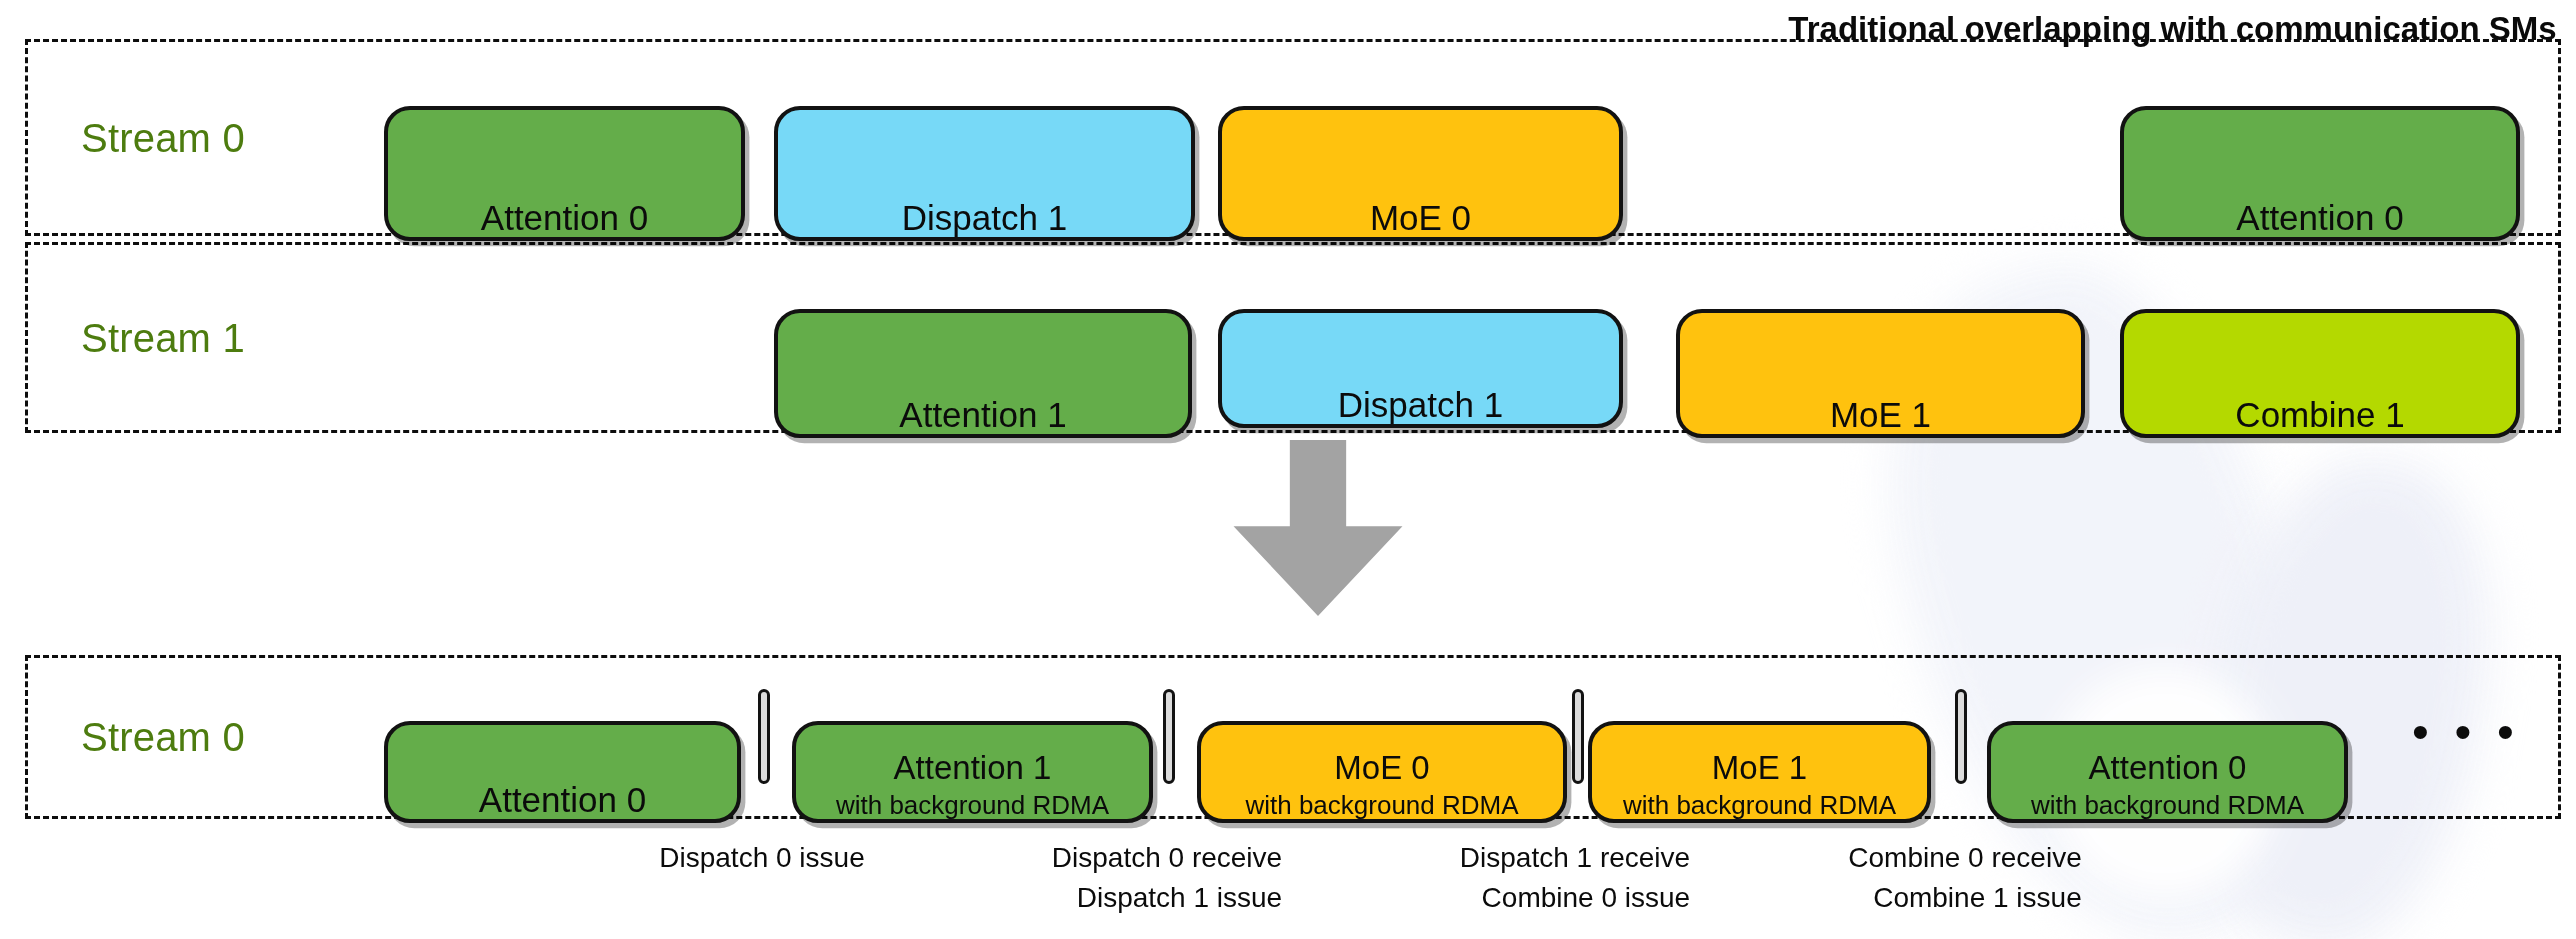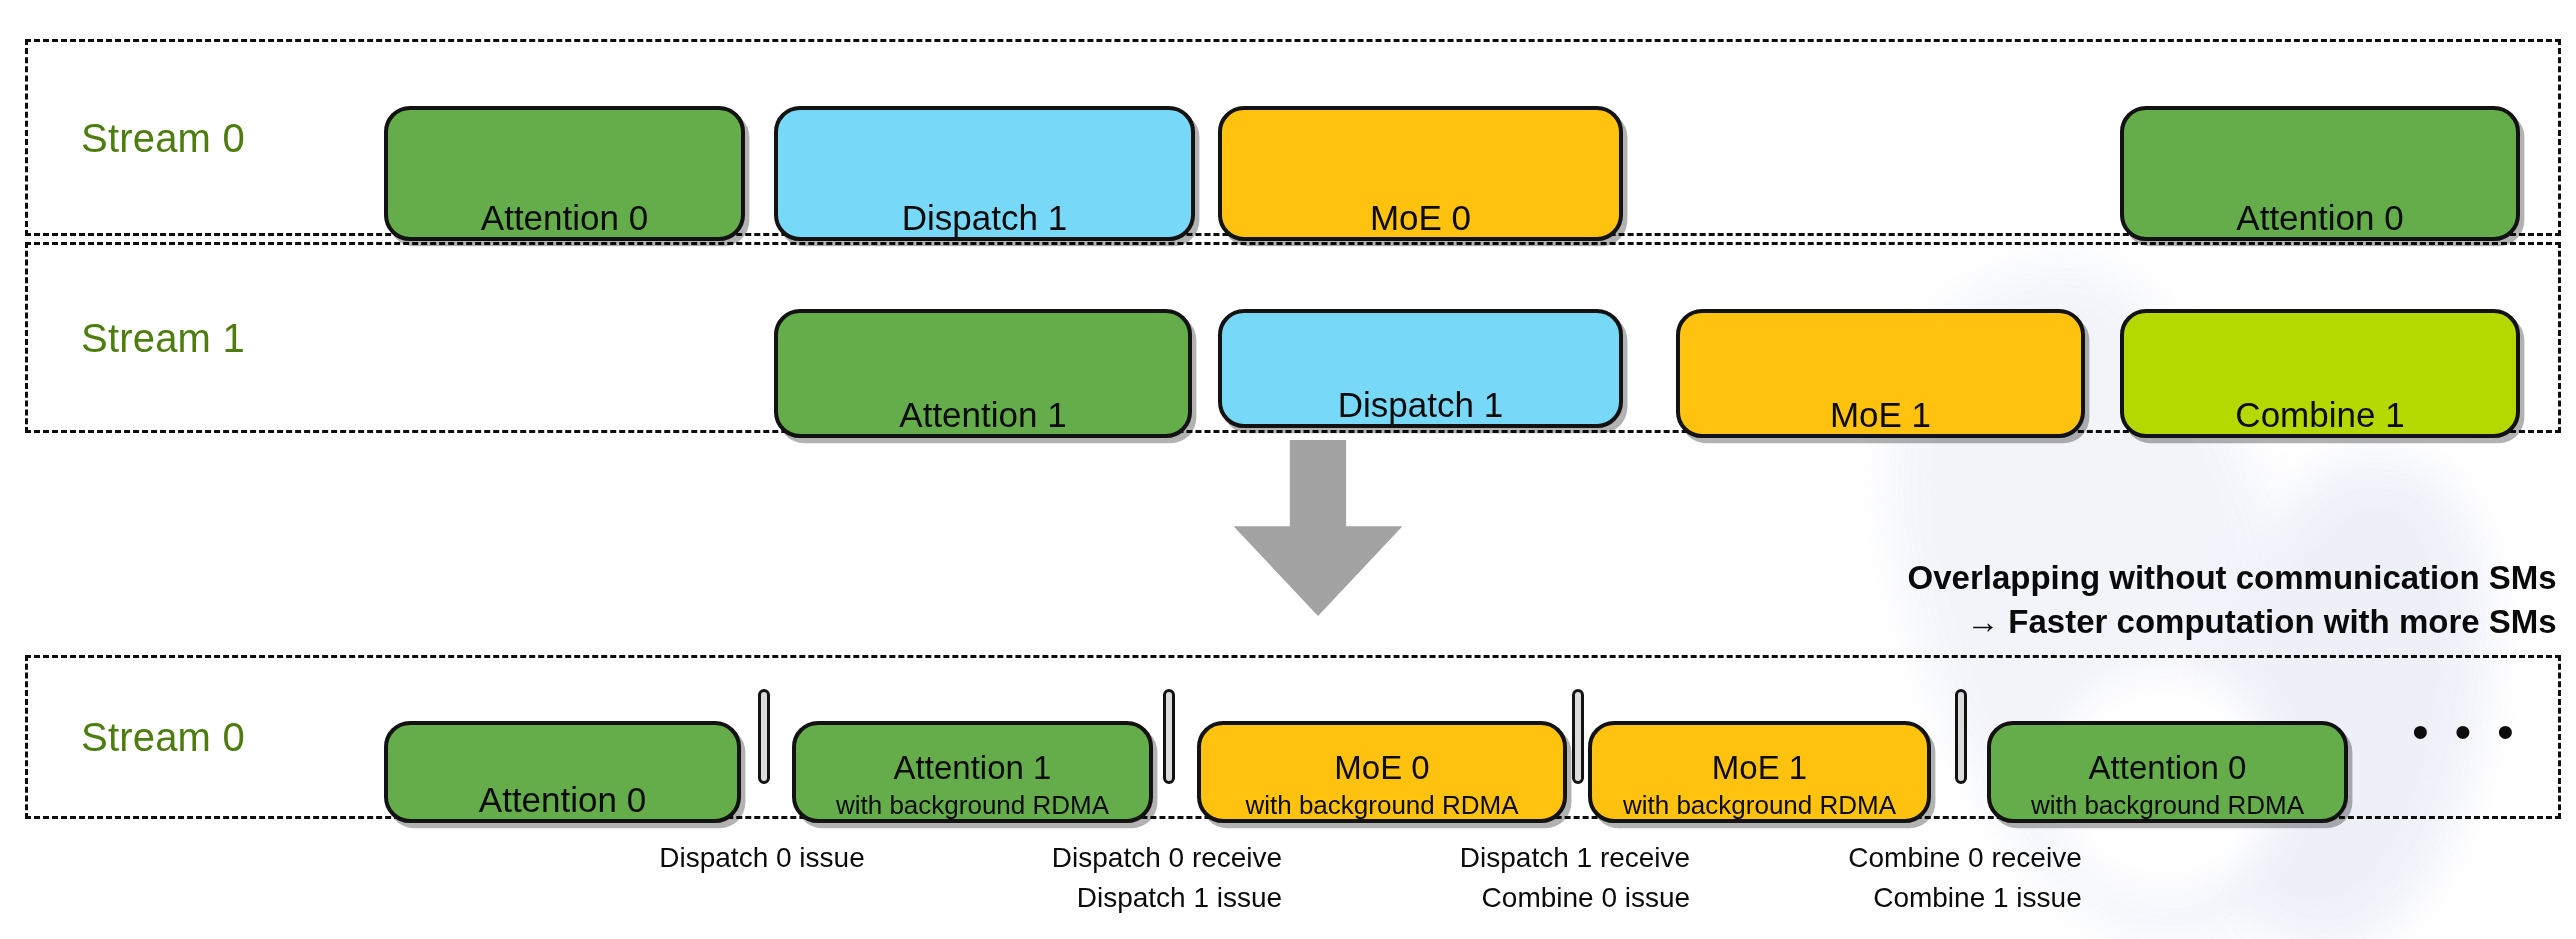--- a/index.html
+++ b/index.html
@@ -130,23 +130,22 @@
 </style>
 </head>
 <body>
 
 <div id="root">
 
   <div class="watermark wm1"></div>
   <div class="watermark wm2"></div>
   <div class="watermark wm3"></div>
 
-
-  <div class="heading" id="heading-bottom">Overlapping without communication SMs
-→ Faster computation with more SMs</div>
+  <div class="heading" id="heading-top">Traditional overlapping with communication SMs</div>
+
 
   <div class="lane" id="lane-top">
       <div class="lane-label">Stream 0</div>
     </div>
   <div class="lane" id="lane-mid">
       <div class="lane-label">Stream 1</div>
     </div>
   <div class="lane" id="lane-bottom">
       <div class="lane-label">Stream 0</div>
     </div>

